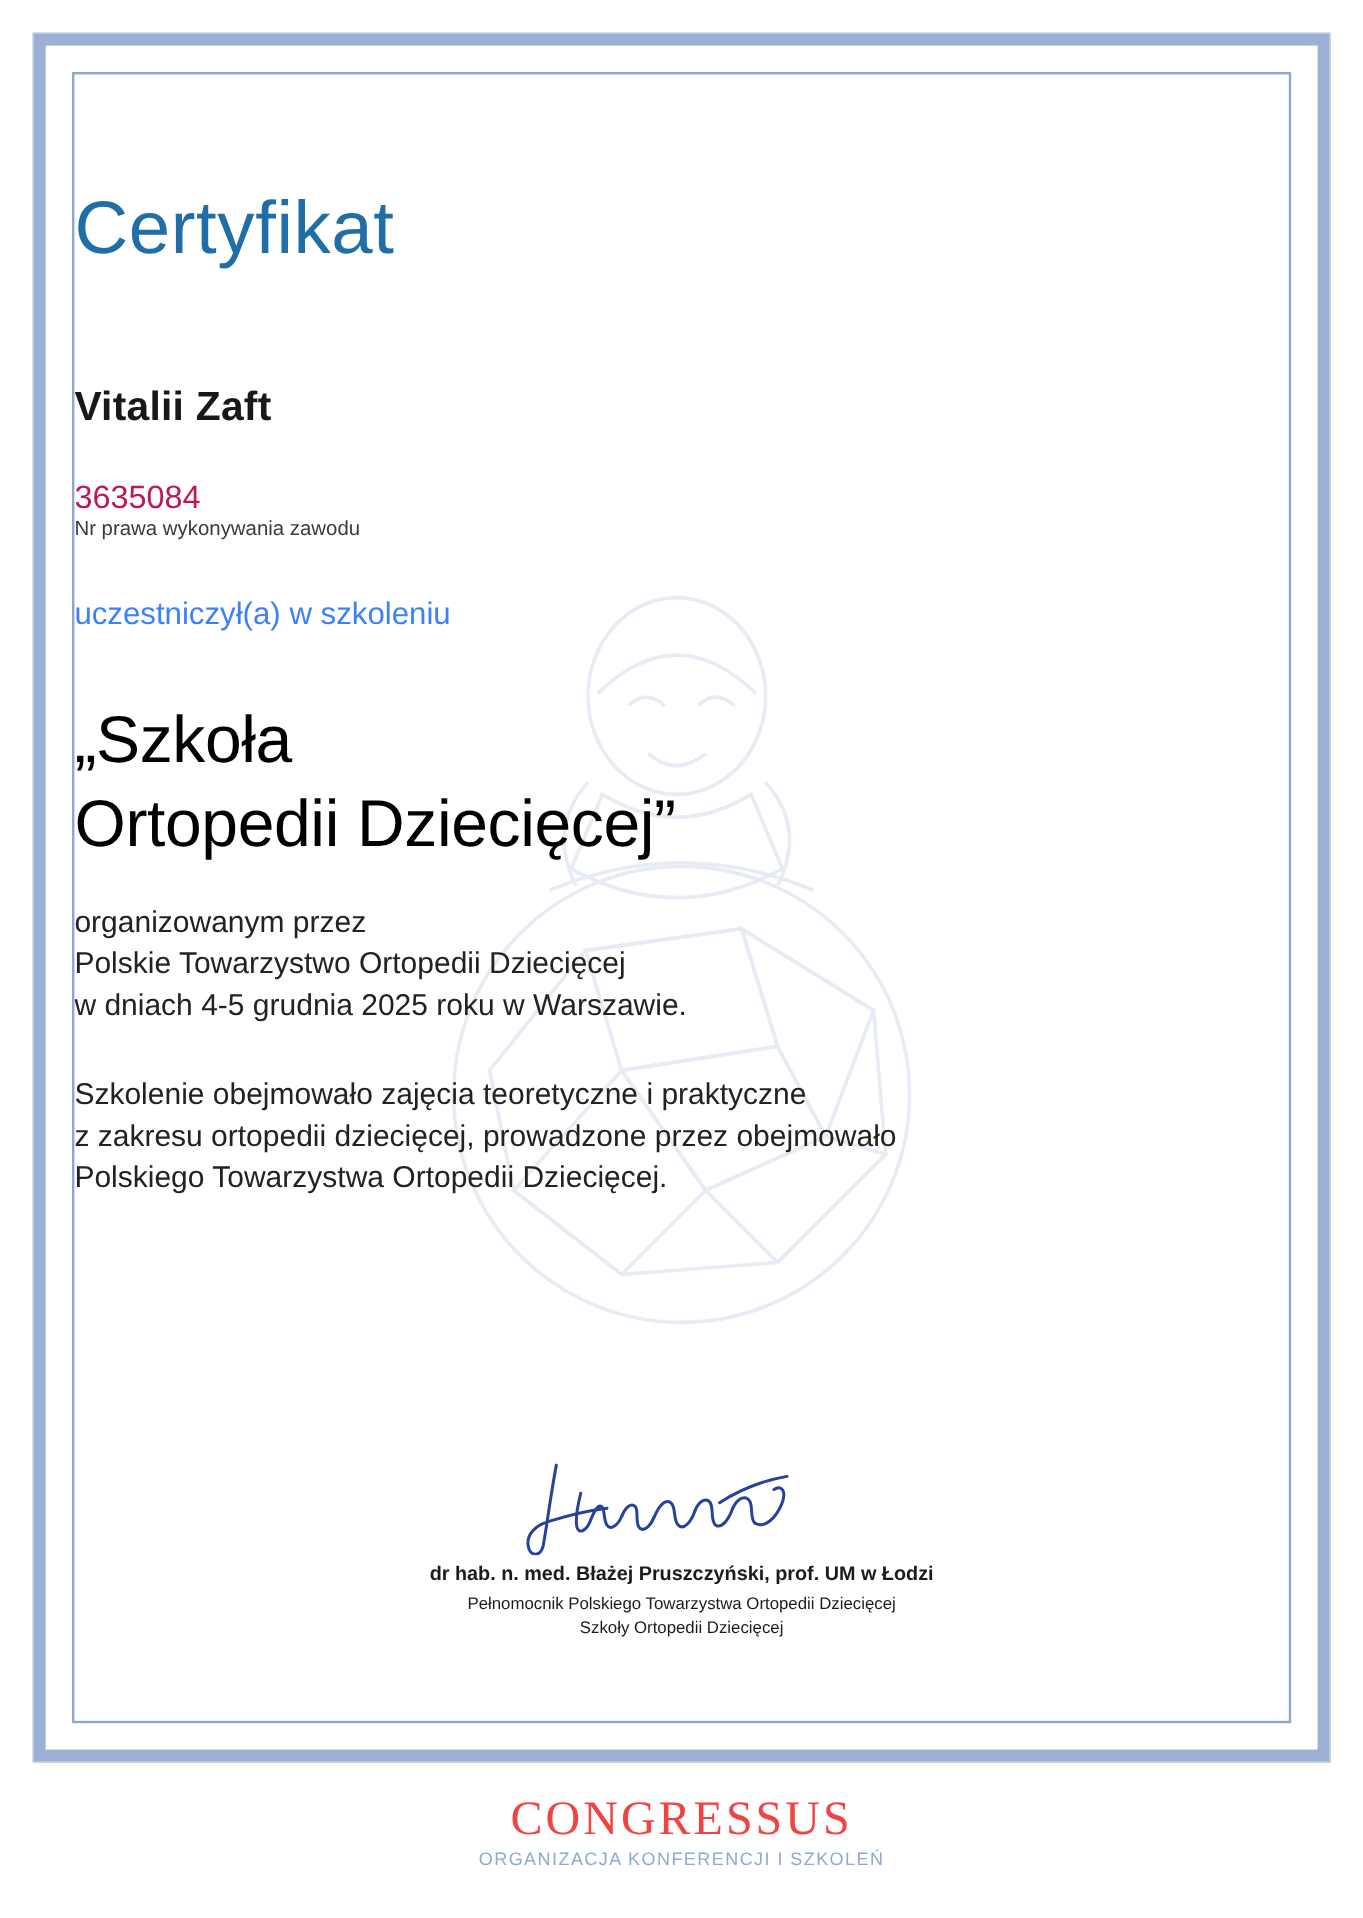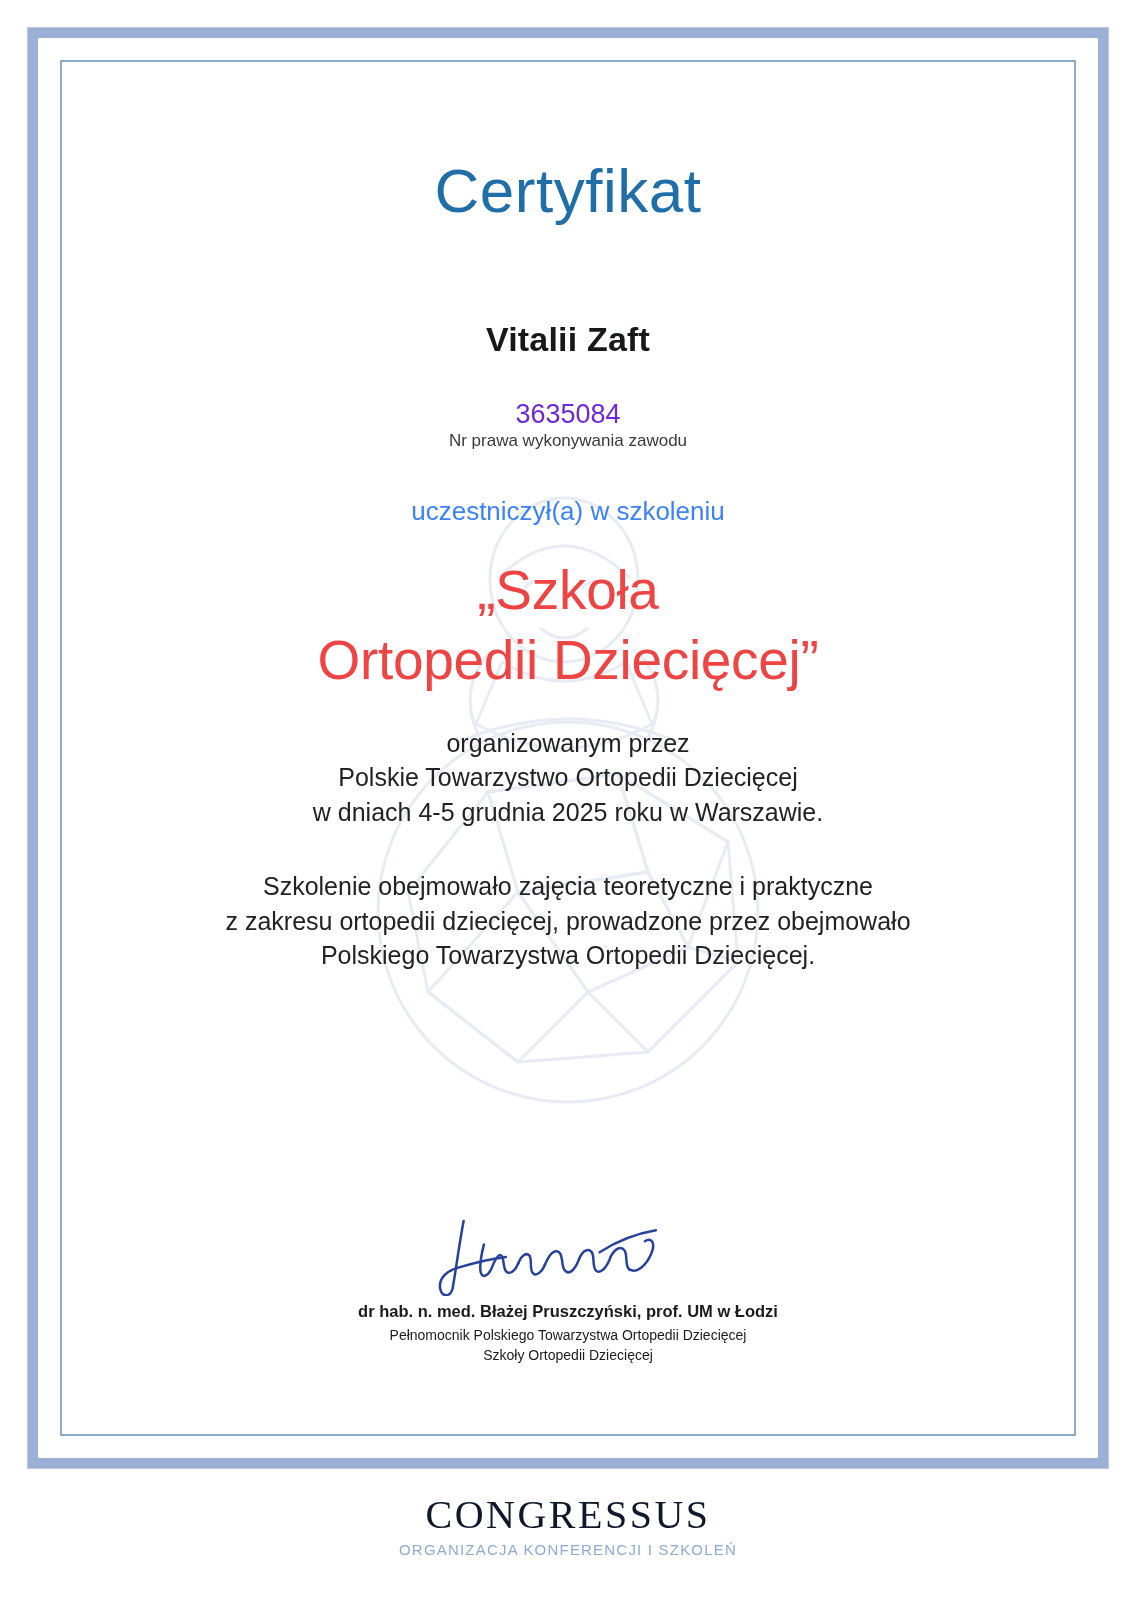--- a/index.html
+++ b/index.html
@@ -55,21 +55,20 @@
     transform: translateX(-50%);
     width: 560px;
     height: 640px;
     opacity: 0.5;
     pointer-events: none;
   }
 
   .content {
     position: relative;
     z-index: 2;
-    text-align: center;
     padding-top: 98px;
   }
 
   .cert-title {
     color: #1f6ea8;
     font-size: 62px;
     font-weight: 400;
     letter-spacing: 0.5px;
     line-height: 1;
     margin: 0;
@@ -78,42 +77,42 @@
   .recipient {
     margin-top: 98px;
     color: #17181a;
     font-size: 34px;
     font-weight: bold;
     letter-spacing: 0.2px;
   }
 
   .license-number {
     margin-top: 40px;
-    color: #6d28d9;
+    color: #be185d;
     font-size: 27px;
     font-weight: 400;
   }
 
   .license-label {
     margin-top: 1px;
     color: #3a3a3a;
     font-size: 17px;
     font-weight: 400;
   }
 
   .participation-line {
     margin-top: 45px;
     color: #3b82f6;
     font-size: 26px;
     font-weight: 400;
   }
 
   .course-title {
-    margin-top: 28px;
-    color: #ef4444;
+    margin-top: 54px;
+    color: #000000;
     font-size: 55px;
     line-height: 1.28;
     font-weight: 400;
     letter-spacing: -0.3px;
   }
   .course-title .line {
     display: block;
   }
 
   .organizer {
@@ -161,21 +160,21 @@
 
   
   .footer {
     position: absolute;
     left: 0;
     right: 0;
     top: 1495px;
     text-align: center;
   }
   .footer-logo {
-    color: #0f172a;
+    color: #ef4444;
     font-family: "Liberation Serif", serif;
     font-size: 40px;
     letter-spacing: 2.5px;
     line-height: 1;
   }
   .footer-tagline {
     margin-top: 6px;
     color: #8faad2;
     font-size: 15px;
     letter-spacing: 1.2px;

